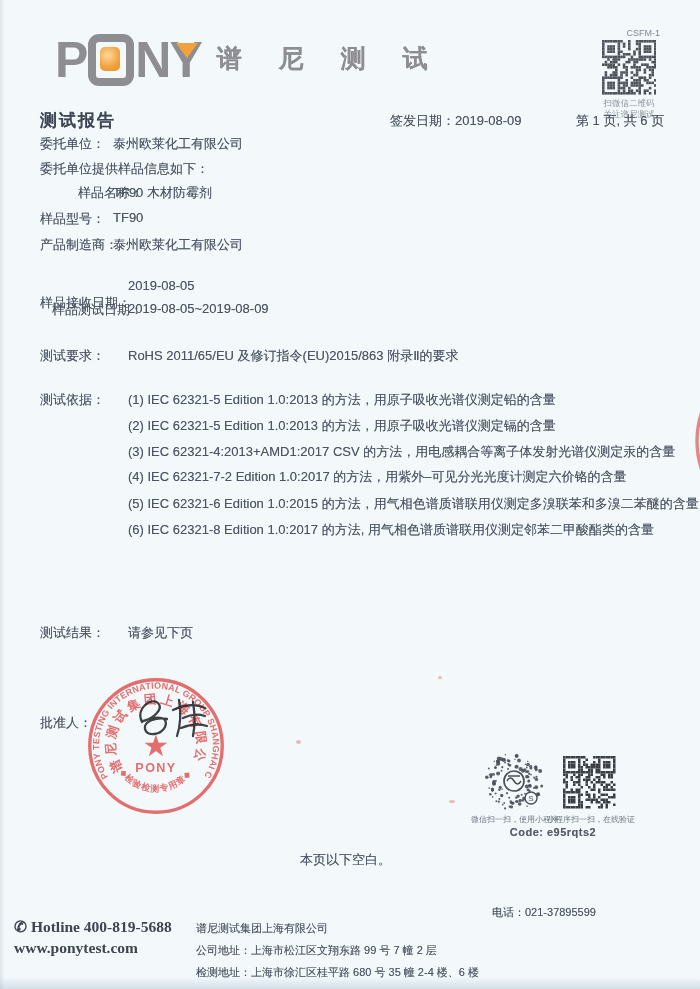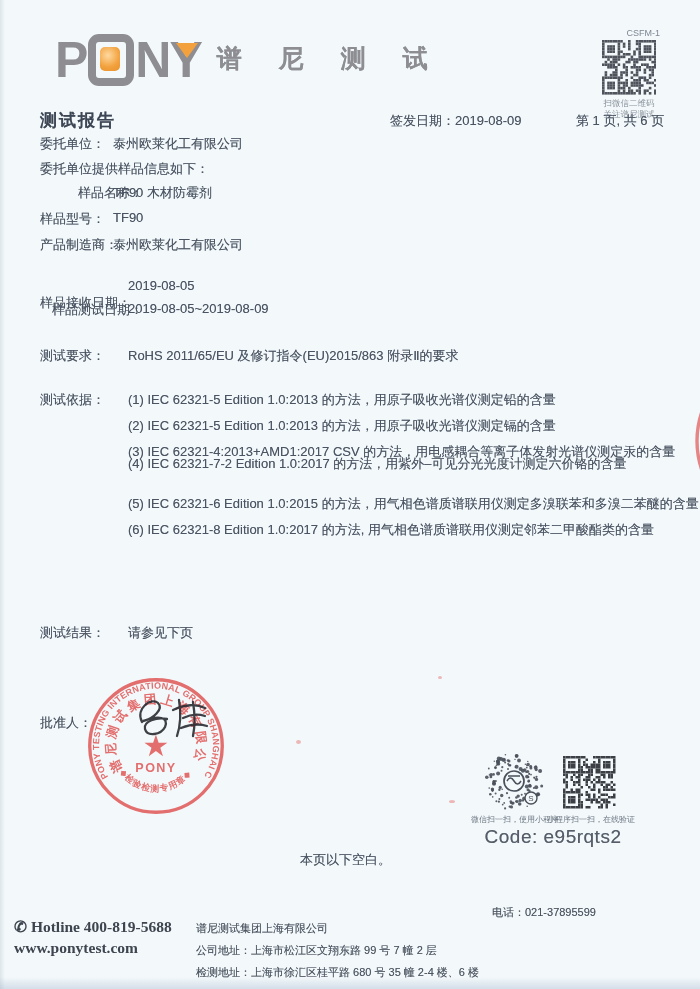--- a/index.html
+++ b/index.html
@@ -50,21 +50,21 @@
   
   .stamp{left:86px;top:676px;opacity:.9;}
   .sig{left:122px;top:688px;}
   .side-stamp{left:657px;top:356px;opacity:.75;}
   .speck{border-radius:50%;background:#e98a8a;opacity:.6;}
   
   .mini-code{left:483px;top:750px;}
   .verify-qr{left:563px;top:756px;}
   .cap-small{font-size:8px;color:#6d7683;text-align:center;}
   .code-text{left:478px;top:826px;width:150px;text-align:center;
-    font-size:19px;color:#565d68;letter-spacing:.5px;}
+    font-size:11px;color:#565d68;letter-spacing:.5px;font-weight:bold;}
   .blank-note{left:300px;top:851px;font-size:13px;color:#4b5462;}
   
   .foot-bold{font-family:"Liberation Serif","DejaVu Serif",serif;font-weight:bold;
     color:#3e454f;font-size:15.5px;}
   .foot-small{font-size:11px;color:#4d5560;}
 </style>
 </head>
 <body>
 
 <div id="page">
@@ -367,21 +367,21 @@
   <div class="abs lbl soft" style="left:40px;top:301px;margin-left:12px;">样品测试日期：</div>
   <div class="abs val soft b2" style="top:301px;">2019-08-05~2019-08-09</div>
 
   <div class="abs lbl soft" style="left:40px;top:347px;">测试要求：</div>
   <div class="abs val soft b2" style="top:347px;">RoHS 2011/65/EU 及修订指令(EU)2015/863 附录Ⅱ的要求</div>
 
   <div class="abs lbl soft" style="left:40px;top:391px;">测试依据：</div>
   <div class="abs basis-item soft" style="top:391px;">(1) IEC 62321-5 Edition 1.0:2013 的方法，用原子吸收光谱仪测定铅的含量</div>
   <div class="abs basis-item soft" style="top:417px;">(2) IEC 62321-5 Edition 1.0:2013 的方法，用原子吸收光谱仪测定镉的含量</div>
   <div class="abs basis-item soft" style="top:443px;">(3) IEC 62321-4:2013+AMD1:2017 CSV 的方法，用电感耦合等离子体发射光谱仪测定汞的含量</div>
-  <div class="abs basis-item soft" style="top:455px;">(4) IEC 62321-7-2 Edition 1.0:2017 的方法，用紫外–可见分光光度计测定六价铬的含量</div>
+  <div class="abs basis-item soft" style="top:468px;">(4) IEC 62321-7-2 Edition 1.0:2017 的方法，用紫外–可见分光光度计测定六价铬的含量</div>
   <div class="abs basis-item soft" style="top:495px;">(5) IEC 62321-6 Edition 1.0:2015 的方法，用气相色谱质谱联用仪测定多溴联苯和多溴二苯醚的含量</div>
   <div class="abs basis-item soft" style="top:521px;">(6) IEC 62321-8 Edition 1.0:2017 的方法, 用气相色谱质谱联用仪测定邻苯二甲酸酯类的含量</div>
 
   <div class="abs lbl soft" style="left:40px;top:624px;">测试结果：</div>
   <div class="abs val soft b2" style="top:624px;">请参见下页</div>
 
   <div class="abs lbl soft" style="left:40px;top:714px;">批准人：</div>
 
   <svg class="abs stamp" width="140" height="140" viewBox="0 0 150 150">
     <circle cx="75" cy="75" r="71" fill="none" stroke="#e25f5f" stroke-width="3.6"></circle>

